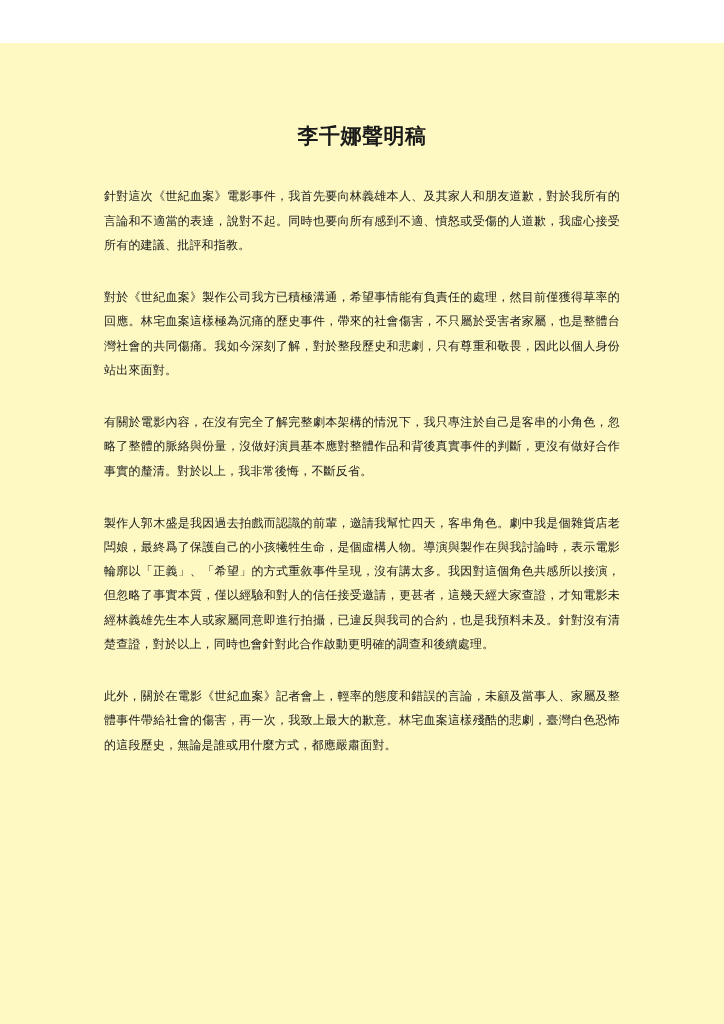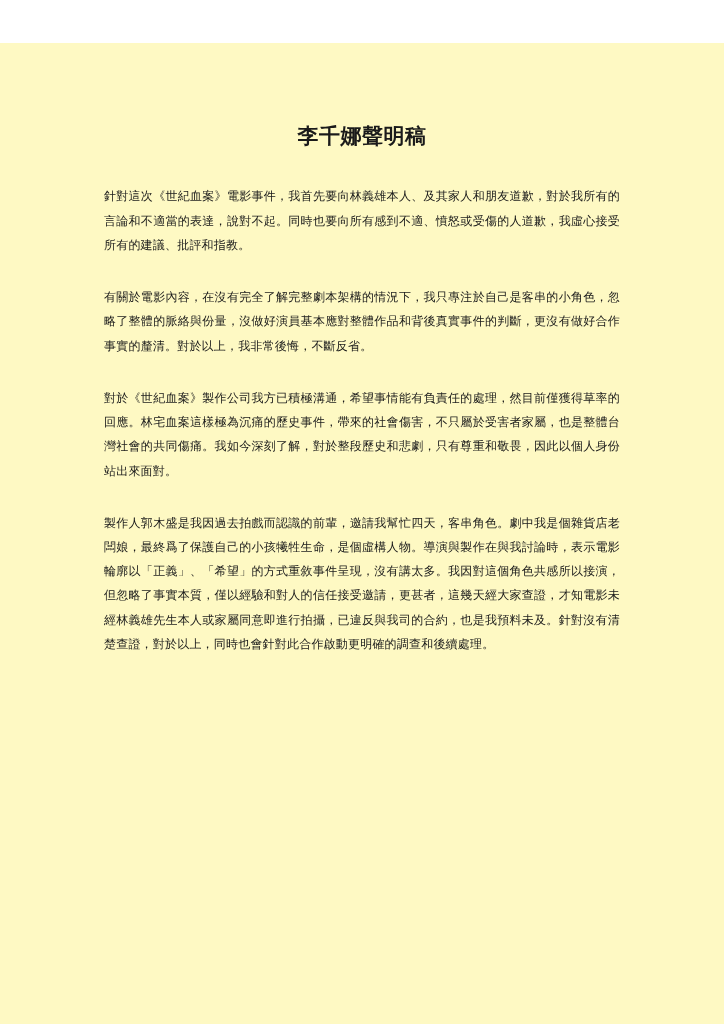--- a/index.html
+++ b/index.html
@@ -42,16 +42,17 @@
   .para:last-child {
     margin-bottom: 0;
   }
 </style>
 </head>
 <body>
 
 <div class="page">
   <h1 class="doc-title">李千娜聲明稿</h1>
   <p class="para">針對這次《世紀血案》電影事件，我首先要向林義雄本人、及其家人和朋友道歉，對於我所有的言論和不適當的表達，說對不起。同時也要向所有感到不適、憤怒或受傷的人道歉，我虛心接受所有的建議、批評和指教。</p>
+  <p class="para">對於《世紀血案》製作公司我方已積極溝通，希望事情能有負責任的處理，然目前僅獲得草率的回應。林宅血案這樣極為沉痛的歷史事件，帶來的社會傷害，不只屬於受害者家屬，也是整體台灣社會的共同傷痛。我如今深刻了解，對於整段歷史和悲劇，只有尊重和敬畏，因此以個人身份站出來面對。</p>
   <p class="para">有關於電影內容，在沒有完全了解完整劇本架構的情況下，我只專注於自己是客串的小角色，忽略了整體的脈絡與份量，沒做好演員基本應對整體作品和背後真實事件的判斷，更沒有做好合作事實的釐清。對於以上，我非常後悔，不斷反省。</p>
-  <p class="para">對於《世紀血案》製作公司我方已積極溝通，希望事情能有負責任的處理，然目前僅獲得草率的回應。林宅血案這樣極為沉痛的歷史事件，帶來的社會傷害，不只屬於受害者家屬，也是整體台灣社會的共同傷痛。我如今深刻了解，對於整段歷史和悲劇，只有尊重和敬畏，因此以個人身份站出來面對。</p>
   <p class="para">製作人郭木盛是我因過去拍戲而認識的前輩，邀請我幫忙四天，客串角色。劇中我是個雜貨店老闆娘，最終爲了保護自己的小孩犧牲生命，是個虛構人物。導演與製作在與我討論時，表示電影輪廓以「正義」、「希望」的方式重敘事件呈現，沒有講太多。我因對這個角色共感所以接演，但忽略了事實本質，僅以經驗和對人的信任接受邀請，更甚者，這幾天經大家查證，才知電影未經林義雄先生本人或家屬同意即進行拍攝，已違反與我司的合約，也是我預料未及。針對沒有清楚查證，對於以上，同時也會針對此合作啟動更明確的調查和後續處理。</p>
+  <p class="para">此外，關於在電影《世紀血案》記者會上，輕率的態度和錯誤的言論，未顧及當事人、家屬及整體事件帶給社會的傷害，再一次，我致上最大的歉意。林宅血案這樣殘酷的悲劇，臺灣白色恐怖的這段歷史，無論是誰或用什麼方式，都應嚴肅面對。</p>
 </div>
 
 </body></html>

